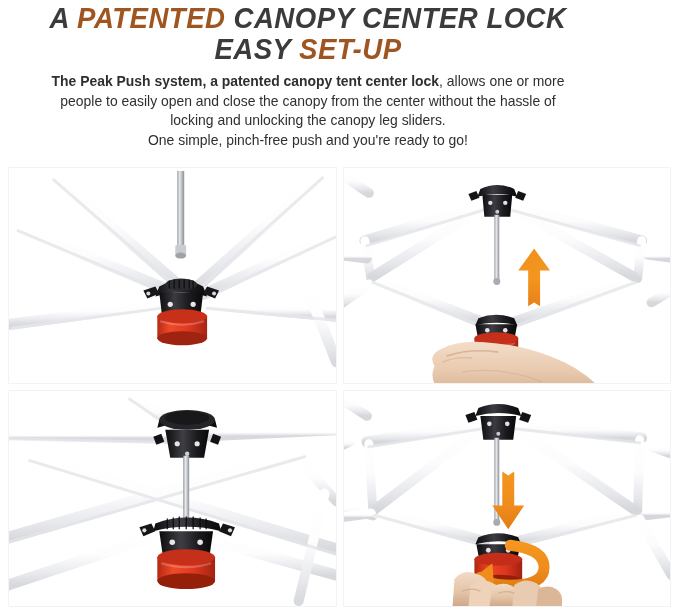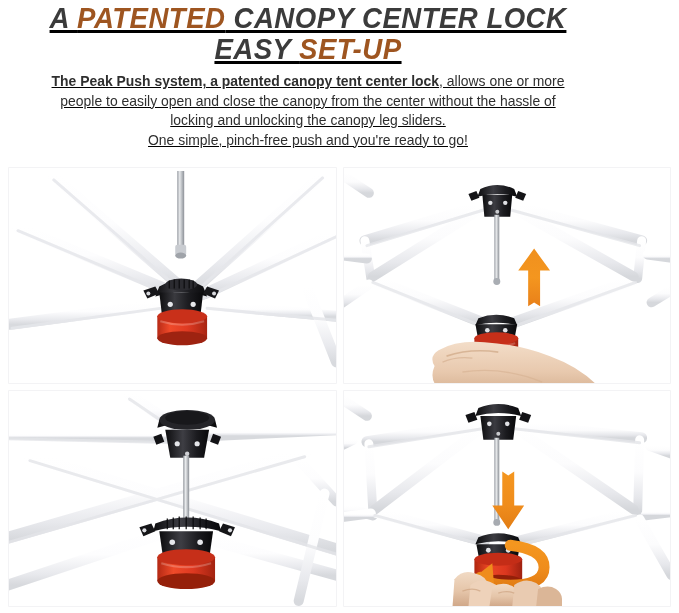--- a/index.html
+++ b/index.html
@@ -3,21 +3,21 @@
 <meta charset="utf-8">
 <style>
   html,body{margin:0;padding:0;}
   body{
     width:679px;height:613px;
     background:#ffffff;
     font-family:"Liberation Sans","DejaVu Sans",sans-serif;
     overflow:hidden;
     position:relative;
   }
-  .page{width:616px;height:613px;position:relative;text-decoration:underline;}
+  .page{width:616px;height:613px;position:relative;}
 
   
   .headline{
     text-align:center;
     font-style:italic;
     font-weight:bold;
     font-size:30px;
     line-height:31px;
     letter-spacing:0.5px;
     color:#3b3b3b;

